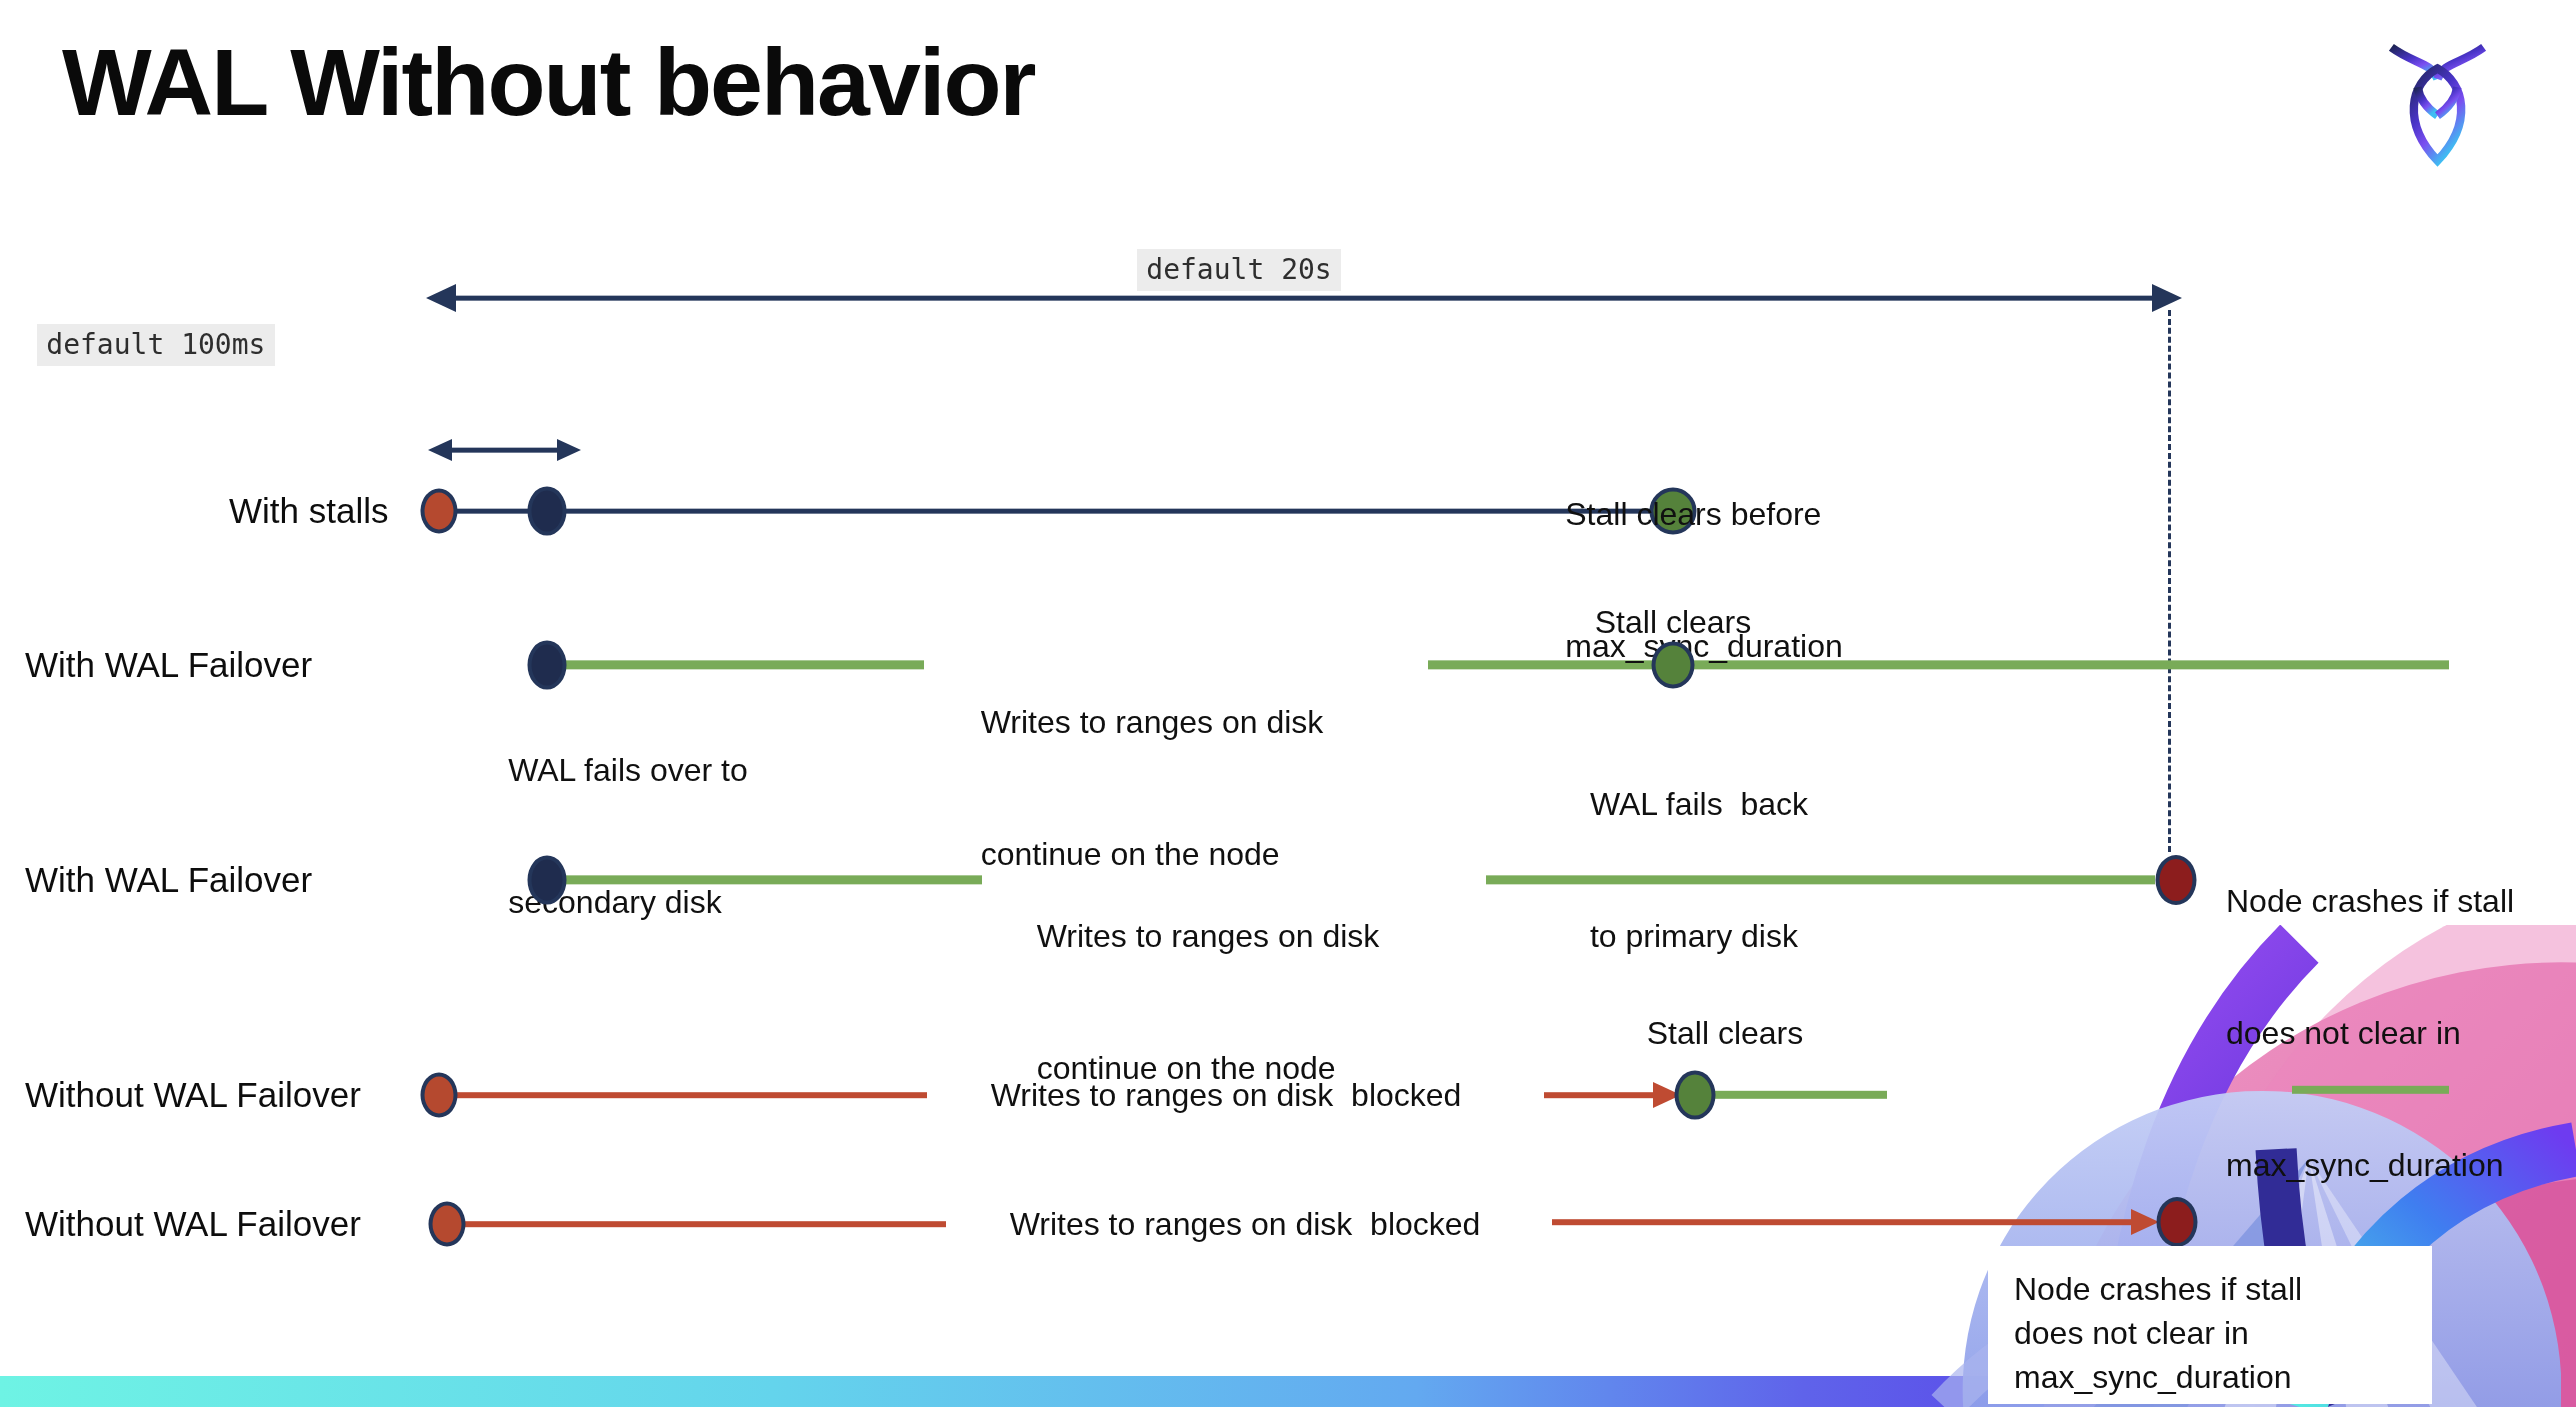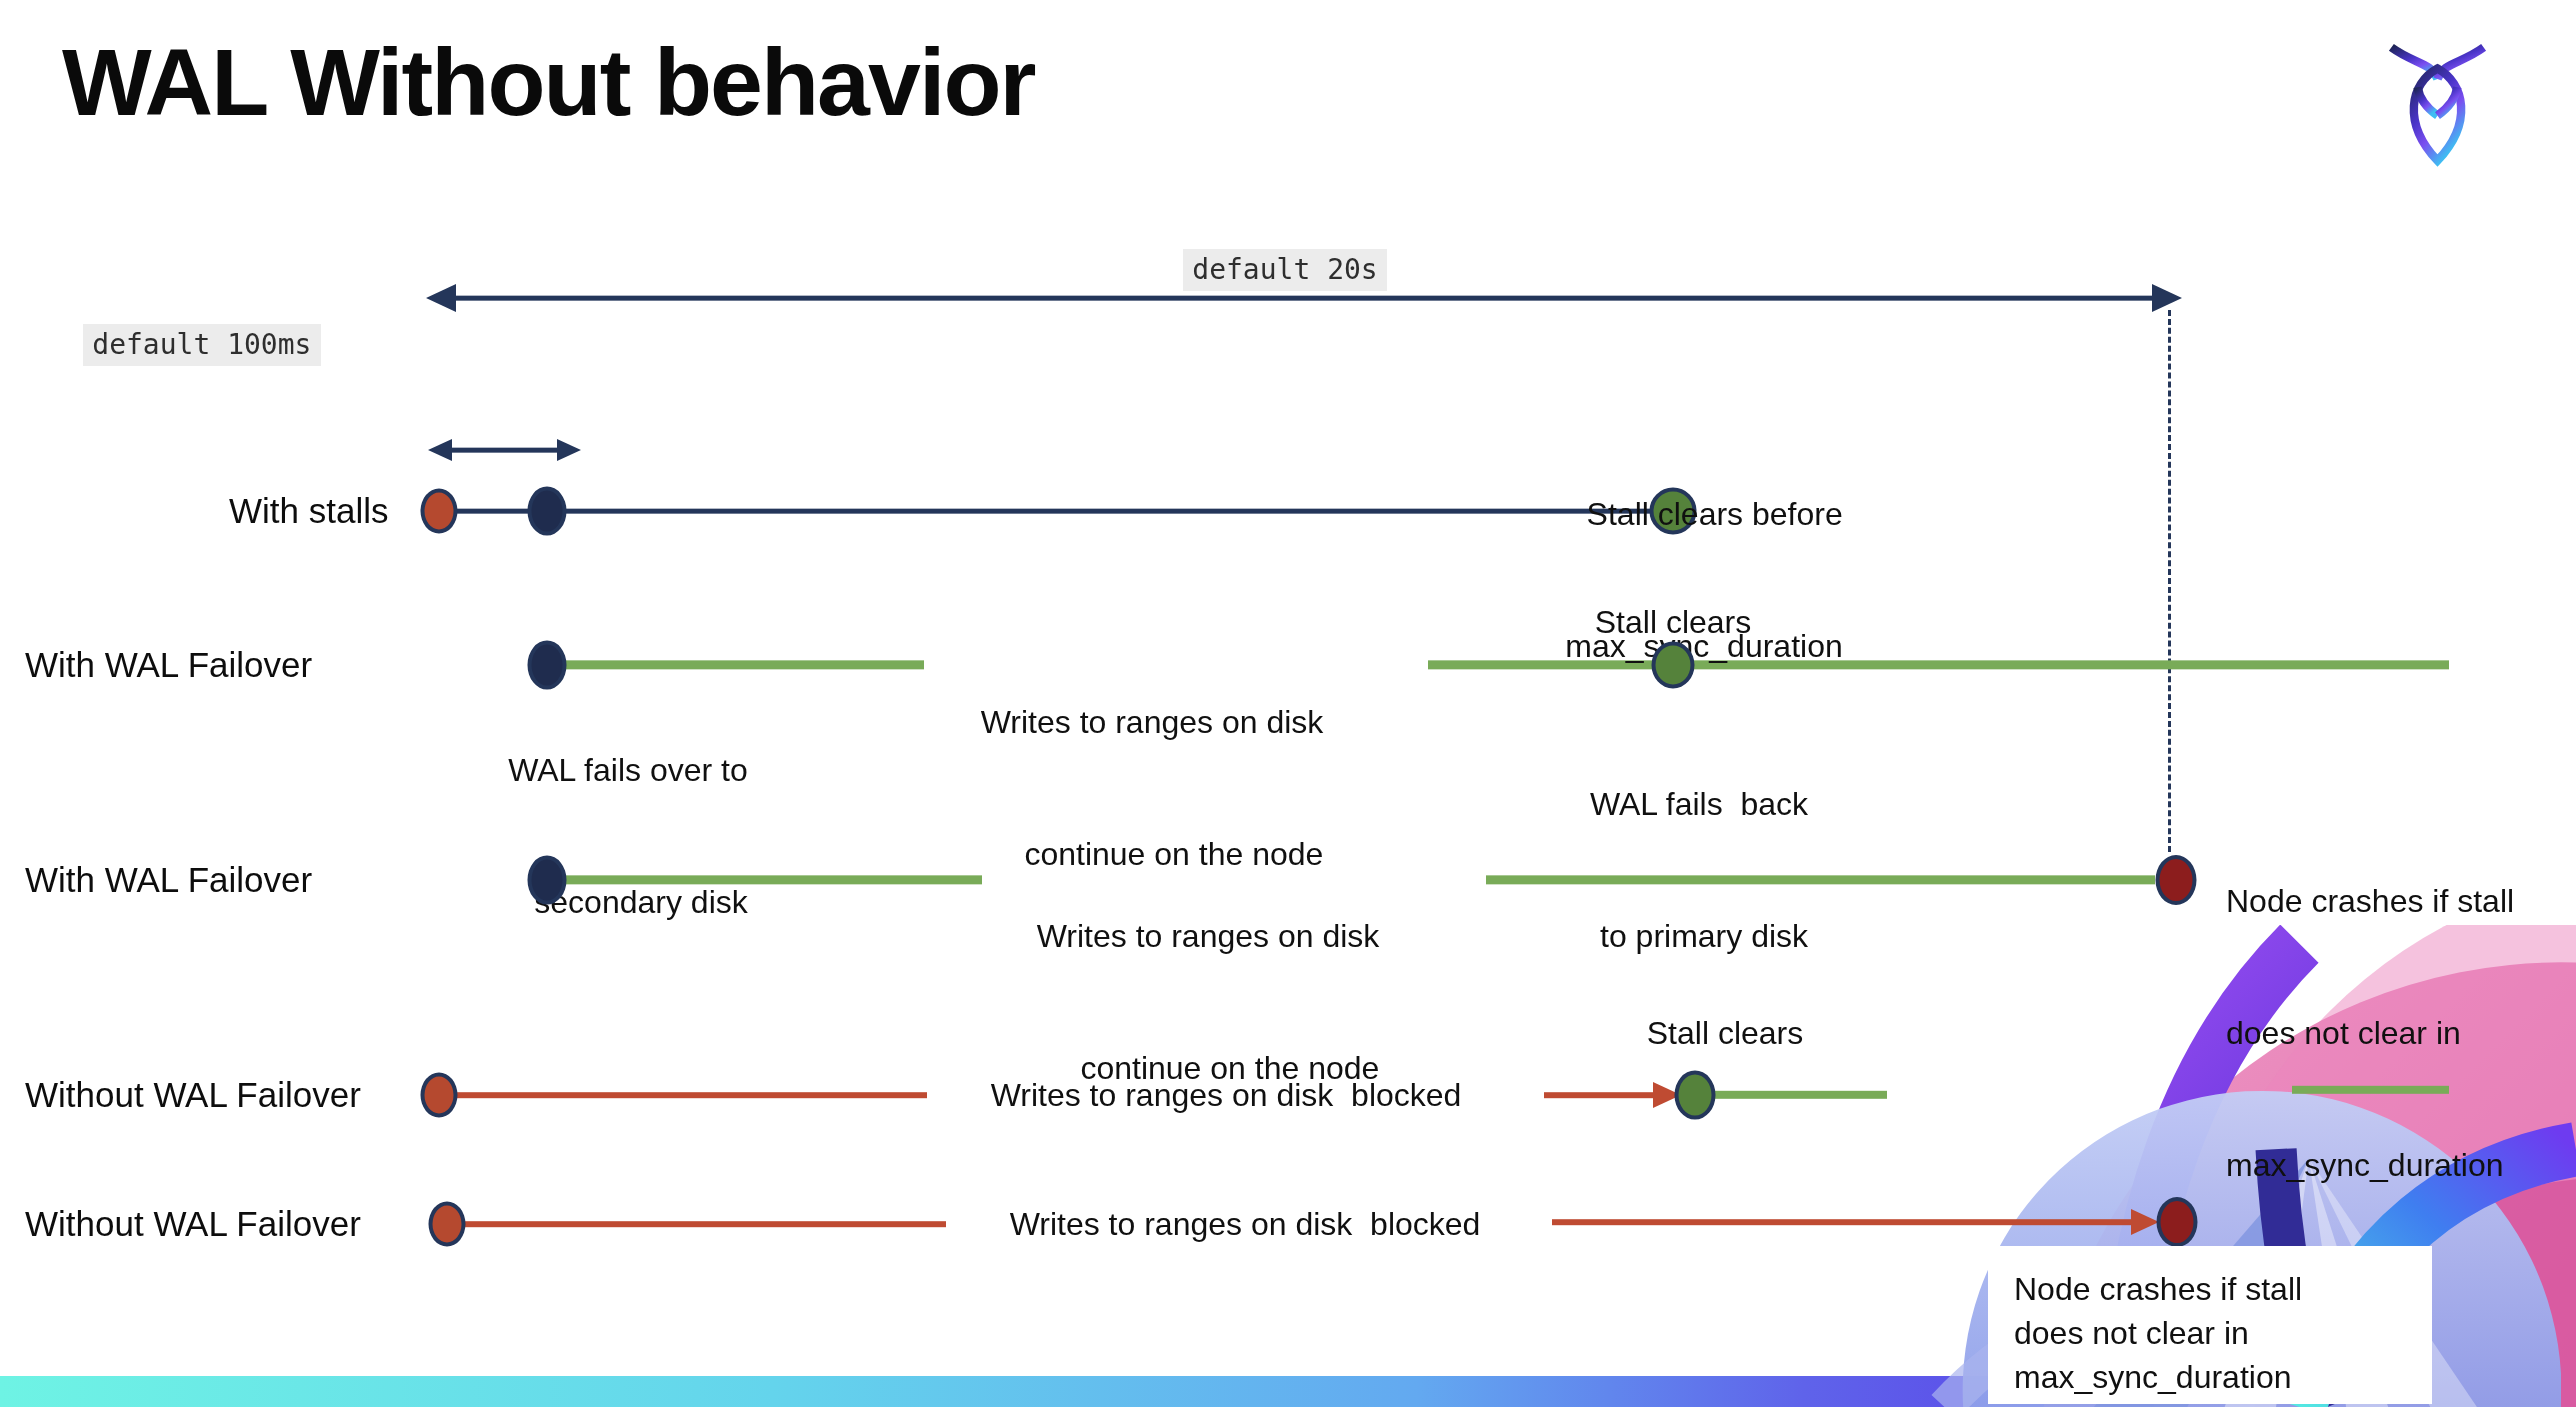--- a/index.html
+++ b/index.html
@@ -6,21 +6,21 @@
   .canvas{position:relative;width:2576px;height:1408px;background:#ffffff;overflow:hidden;
           font-family:"Liberation Sans", sans-serif;color:#101010;}
 
   .page-title{position:absolute;left:62px;top:28px;font-size:95px;font-weight:800;
               letter-spacing:-1.9px;color:#0a0a0a;}
 
   
   .code-group{position:absolute;z-index:6;}
   .chip{display:block;width:max-content;background:#ececec;color:#2e2e2e;
         font-family:"DejaVu Sans Mono", monospace;font-size:28px;line-height:36px;
-        padding:2.8px 9.3px;margin-bottom:2.8px;margin-left:46px;}
+        padding:2.8px 9.3px;margin-bottom:2.8px;}
 
   
   .hline{position:absolute;transform:translateY(-50%);z-index:4;}
   .navy-l{background:#24365a;}
   .green-l{background:#79ab58;}
   .red-l{background:#bf4b32;}
 
   
   .tri{position:absolute;width:0;height:0;z-index:5;transform:translateY(-50%);}
   .tri-left-navy{border-top:14px solid transparent;border-bottom:14px solid transparent;border-right:30px solid #24365a;}
@@ -31,21 +31,21 @@
 
   
   .dot{position:absolute;border:4.7px solid #24365a;border-radius:50%;box-sizing:border-box;
        transform:translate(-50%,-50%);z-index:6;}
 
   
   .vdash{position:absolute;width:0;border-left:3.7px dashed #24365a;z-index:4;}
 
   
   .ann{position:absolute;font-size:32px;line-height:44px;color:#101010;white-space:pre-wrap;z-index:6;}
-  .ann.center{transform:translateX(-50%);text-align:right;}
+  .ann.center{transform:translateX(-50%);text-align:left;}
   .row-label{position:absolute;font-size:35px;color:#0d0d0d;transform:translateY(-50%);z-index:6;white-space:nowrap;}
 
   .white-box{position:absolute;left:1988px;top:1246px;width:444px;height:158px;background:#ffffff;z-index:7;
              padding:20.6px 0 0 26px;box-sizing:border-box;font-size:32px;line-height:44px;}
 
   .bottom-bar{position:absolute;left:0;top:1376px;width:2576px;height:32px;z-index:1;
       background:linear-gradient(90deg,#6ef3e4 0%,#64d4ec 30%,#63a9f0 55%,#5f63ea 70%,#5a4ae9 80%,#5a4ae9 100%);}
 
   .brand-art{position:absolute;left:1907px;top:925px;z-index:2;}
   .logo{position:absolute;left:2385px;top:37px;z-index:6;}

